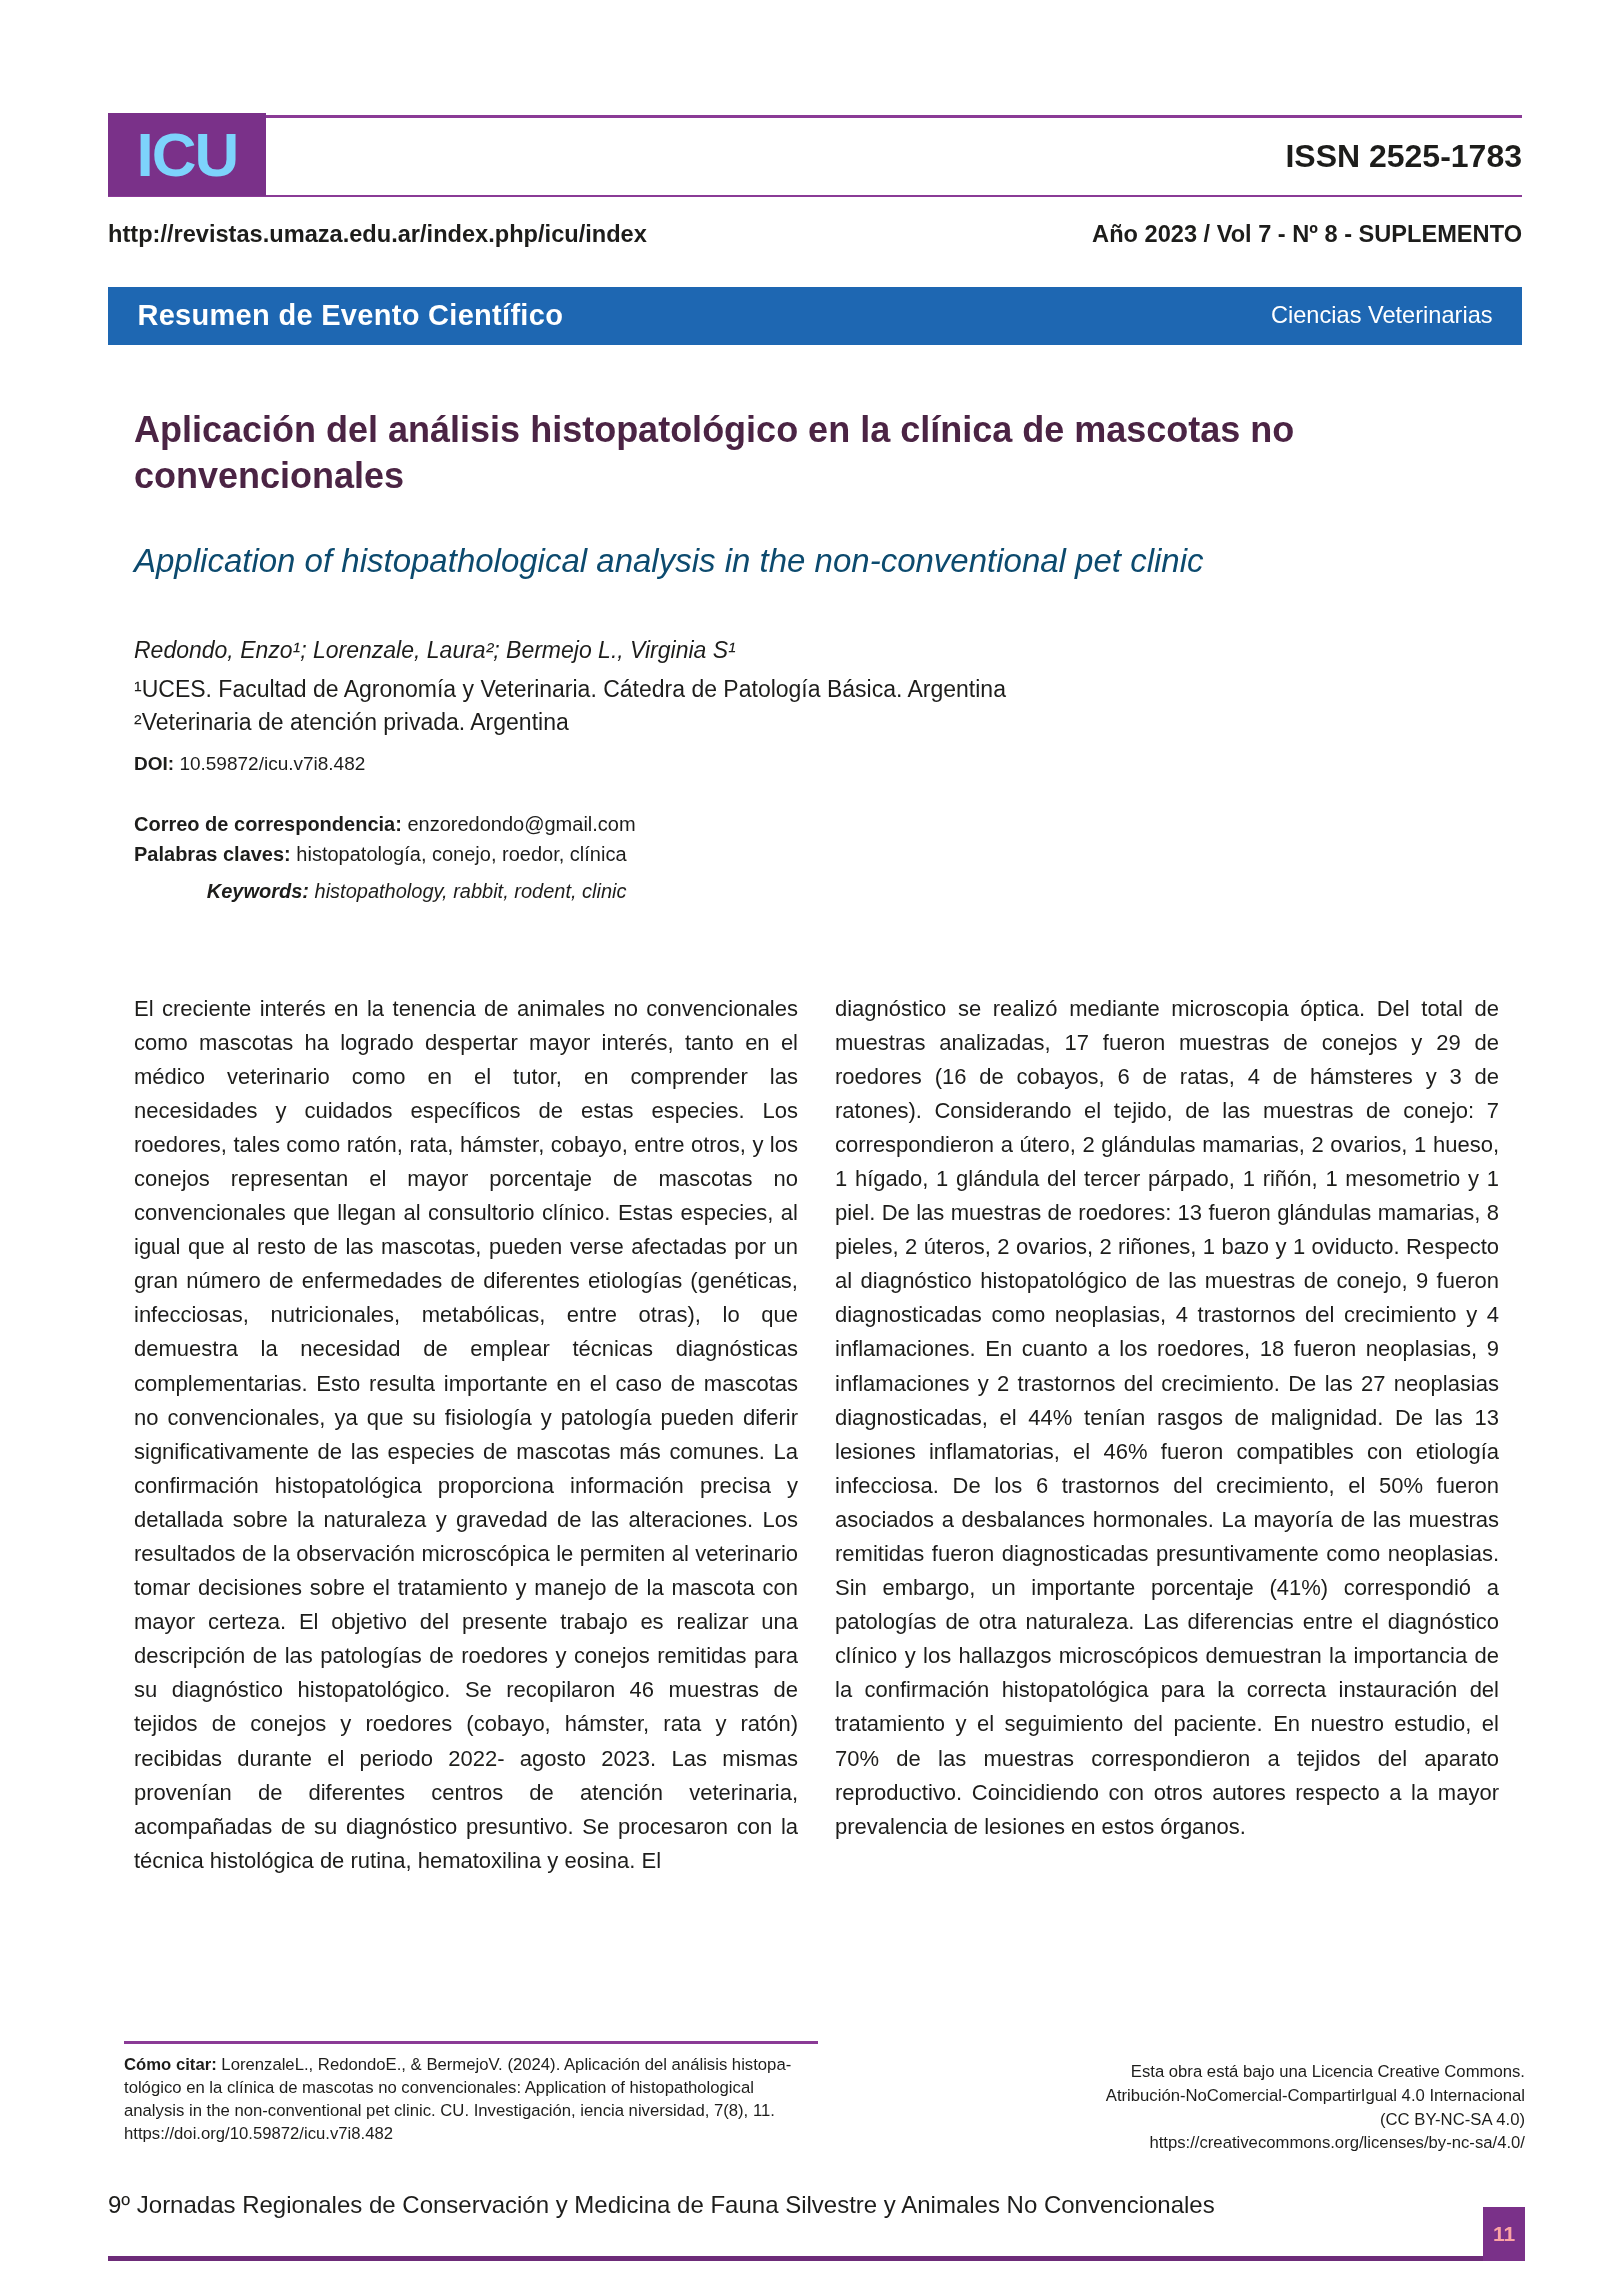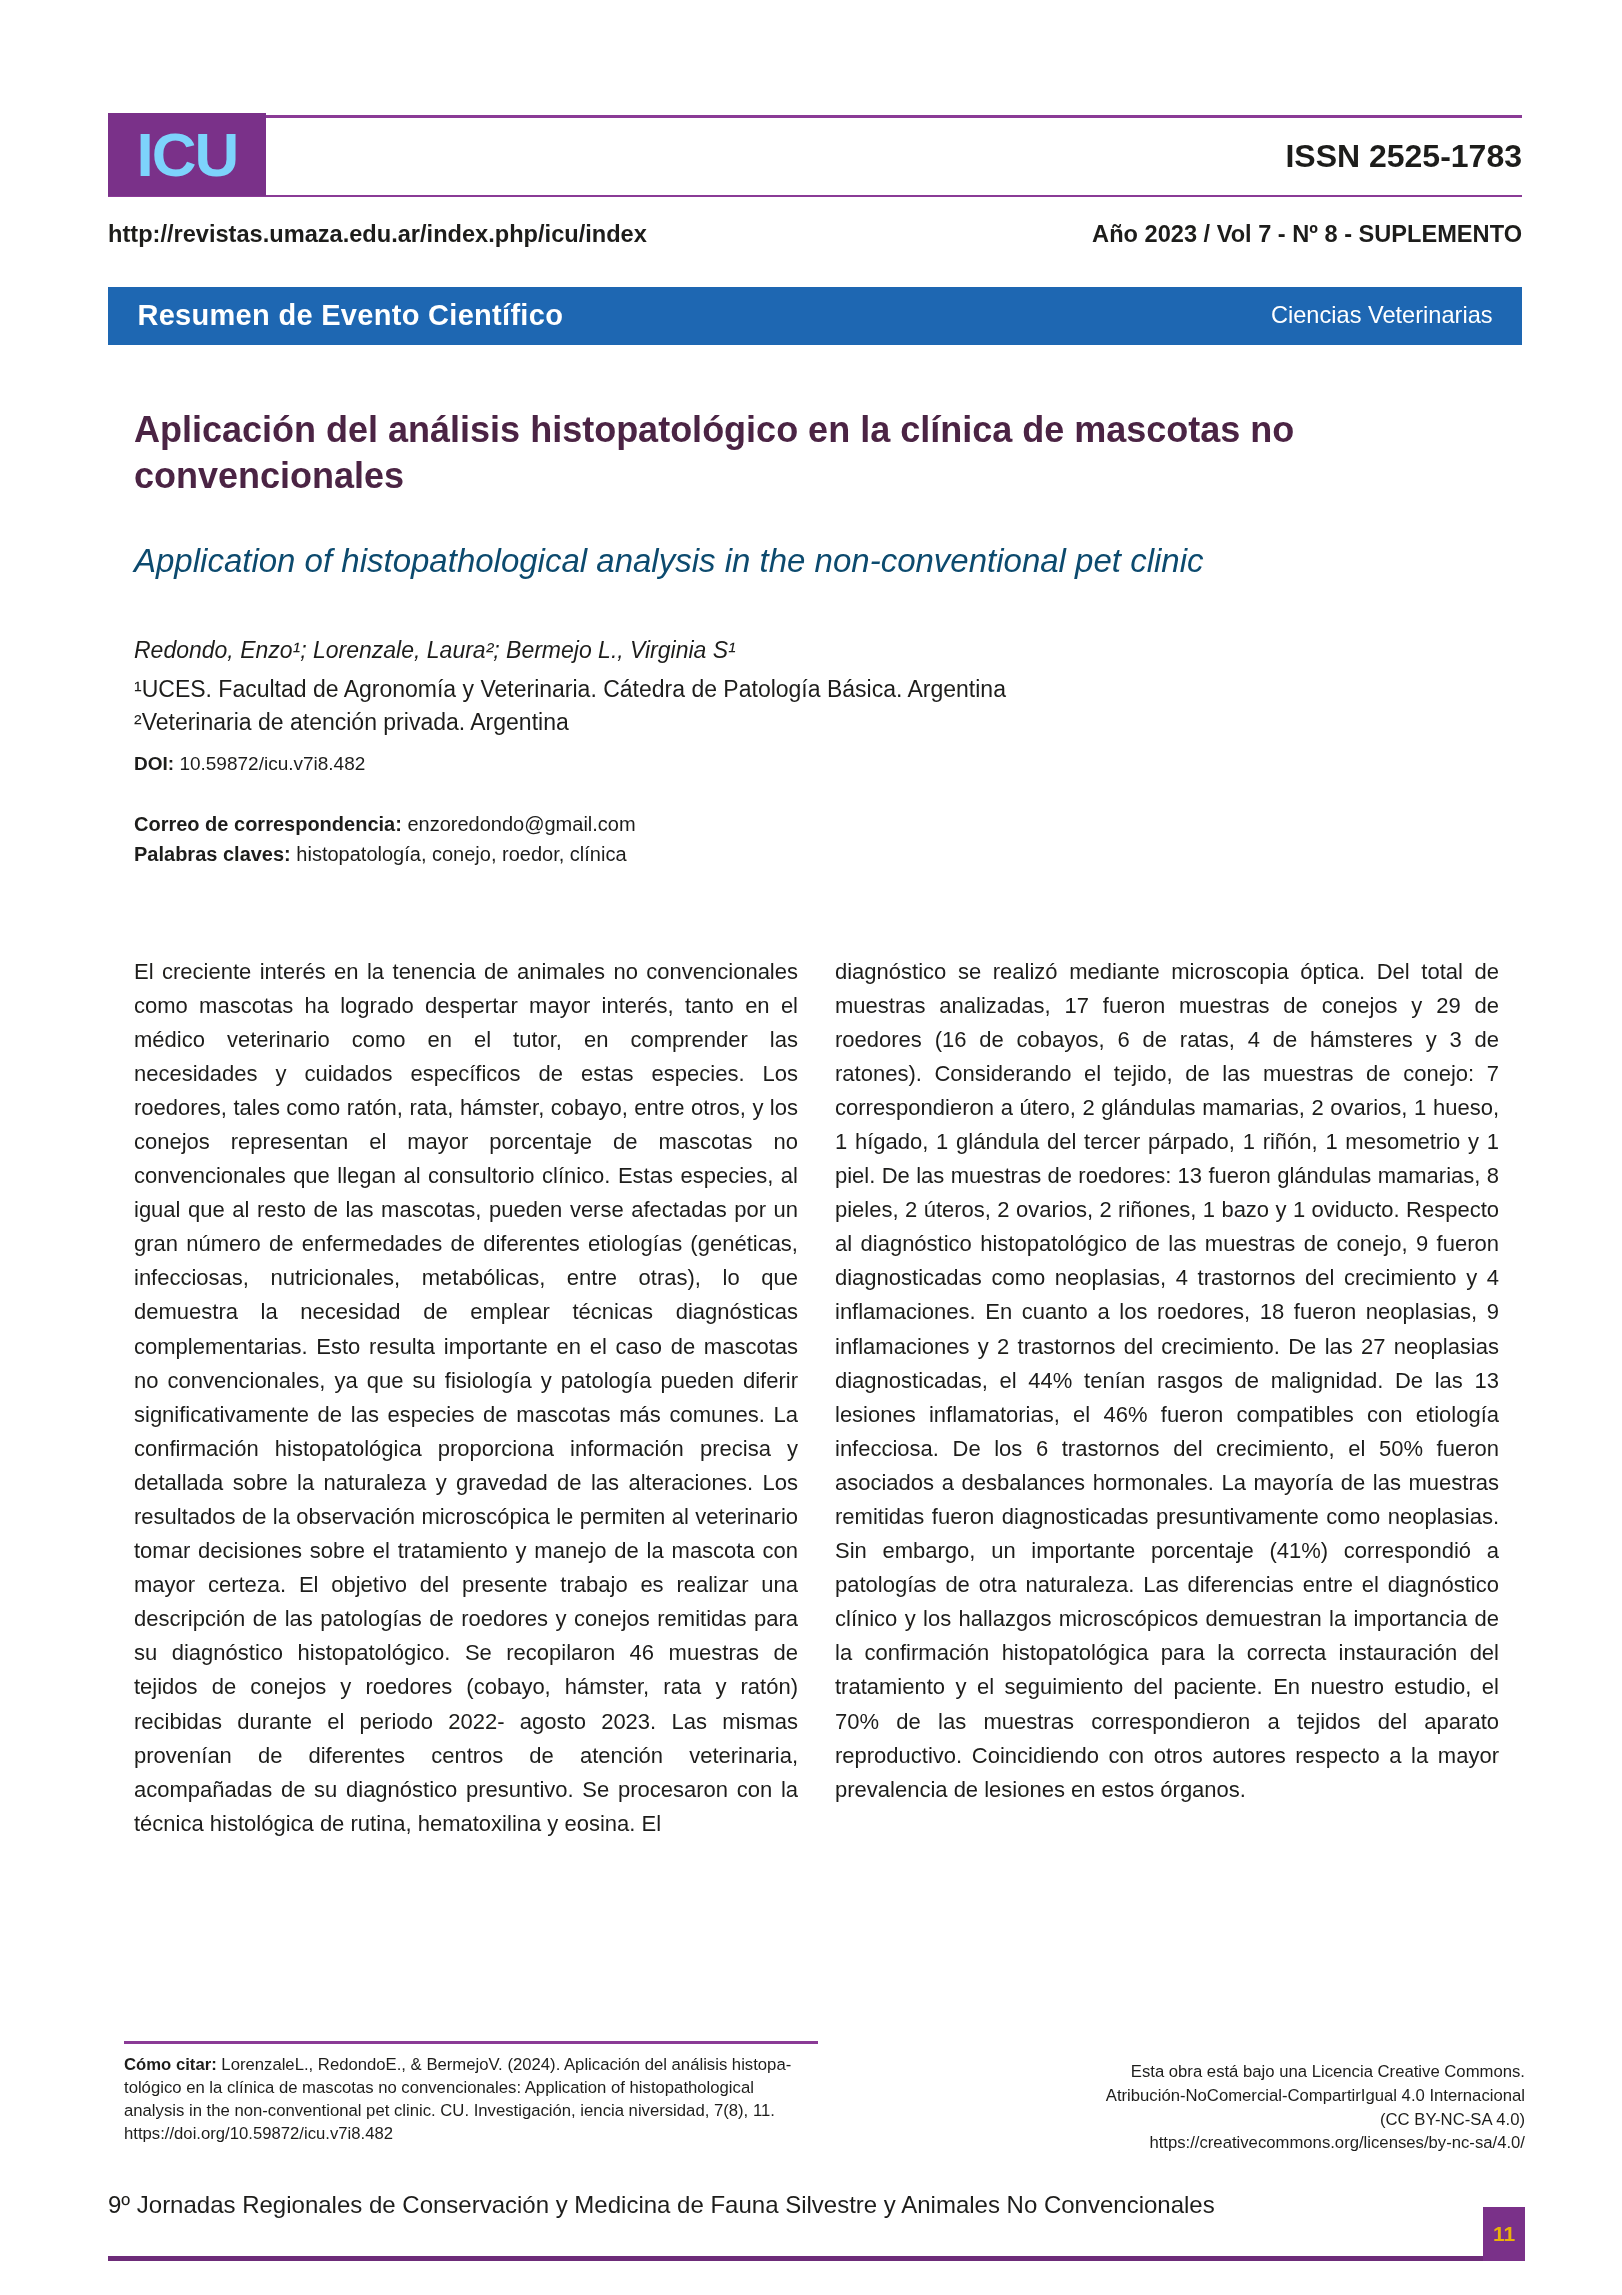--- a/index.html
+++ b/index.html
@@ -126,21 +126,21 @@
     display:flex;align-items:flex-end;
   }
   .bottom-text-wrap{
     flex:1 1 auto;
     border-bottom:5.2px solid #6d2c79;
     padding-bottom:37px;
     font-size:24px;
   }
   .page-square{
     flex:0 0 auto;width:42px;height:54px;background:#7a3189;
-    color:#eab308;font-size:21px;font-weight:bold;
+    color:#fca5a5;font-size:21px;font-weight:bold;
     display:flex;align-items:center;justify-content:center;
   }
 </style>
 </head>
 <body>
 
 <div class="header-band">
   <div class="icu-box">
     <span>ICU</span>
   </div>
@@ -171,20 +171,24 @@
 
 <div class="corr-row">
   <div>
     <span class="lbl">Correo de correspondencia:</span>
     <span>enzoredondo@gmail.com</span>
   </div>
   <div class="kw-block">
     <div>
       <span class="lbl">Palabras claves:</span>
       <span>histopatología, conejo, roedor, clínica</span>
+    </div>
+    <div class="kw-en">
+      <span class="lbl">Keywords:</span>
+      <span>histopathology, rabbit, rodent, clinic</span>
     </div>
   </div>
 </div>
 
 <div class="abstract">
   <div class="col">El creciente interés en la tenencia de animales no convencionales como mascotas ha logrado despertar mayor interés, tanto en el médico veterinario como en el tutor, en comprender las necesidades y cuidados específicos de estas especies. Los roedores, tales como ratón, rata, hámster, cobayo, entre otros, y los conejos representan el mayor porcentaje de mascotas no convencionales que llegan al consultorio clínico. Estas especies, al igual que al resto de las mascotas, pueden verse afectadas por un gran número de enfermedades de diferentes etiologías (genéticas, infecciosas, nutricionales, metabólicas, entre otras), lo que demuestra la necesidad de emplear técnicas diagnósticas complementarias. Esto resulta importante en el caso de mascotas no convencionales, ya que su fisiología y patología pueden diferir significativamente de las especies de mascotas más comunes. La confirmación histopatológica proporciona información precisa y detallada sobre la naturaleza y gravedad de las alteraciones. Los resultados de la observación microscópica le permiten al veterinario tomar decisiones sobre el tratamiento y manejo de la mascota con mayor certeza. El objetivo del presente trabajo es realizar una descripción de las patologías de roedores y conejos remitidas para su diagnóstico histopatológico. Se recopilaron 46 muestras de tejidos de conejos y roedores (cobayo, hámster, rata y ratón) recibidas durante el periodo 2022- agosto 2023. Las mismas provenían de diferentes centros de atención veterinaria, acompañadas de su diagnóstico presuntivo. Se procesaron con la técnica histológica de rutina, hematoxilina y eosina. El</div>
   <div class="col">diagnóstico se realizó mediante microscopia óptica. Del total de muestras analizadas, 17 fueron muestras de conejos y 29 de roedores (16 de cobayos, 6 de ratas, 4 de hámsteres y 3 de ratones). Considerando el tejido, de las muestras de conejo: 7 correspondieron a útero, 2 glándulas mamarias, 2 ovarios, 1 hueso, 1 hígado, 1 glándula del tercer párpado, 1 riñón, 1 mesometrio y 1 piel. De las muestras de roedores: 13 fueron glándulas mamarias, 8 pieles, 2 úteros, 2 ovarios, 2 riñones, 1 bazo y 1 oviducto. Respecto al diagnóstico histopatológico de las muestras de conejo, 9 fueron diagnosticadas como neoplasias, 4 trastornos del crecimiento y 4 inflamaciones. En cuanto a los roedores, 18 fueron neoplasias, 9 inflamaciones y 2 trastornos del crecimiento. De las 27 neoplasias diagnosticadas, el 44% tenían rasgos de malignidad. De las 13 lesiones inflamatorias, el 46% fueron compatibles con etiología infecciosa. De los 6 trastornos del crecimiento, el 50% fueron asociados a desbalances hormonales. La mayoría de las muestras remitidas fueron diagnosticadas presuntivamente como neoplasias. Sin embargo, un importante porcentaje (41%) correspondió a patologías de otra naturaleza. Las diferencias entre el diagnóstico clínico y los hallazgos microscópicos demuestran la importancia de la confirmación histopatológica para la correcta instauración del tratamiento y el seguimiento del paciente. En nuestro estudio, el 70% de las muestras correspondieron a tejidos del aparato reproductivo. Coincidiendo con otros autores respecto a la mayor prevalencia de lesiones en estos órganos.</div>
 </div>
 
 <div class="footer-row">

